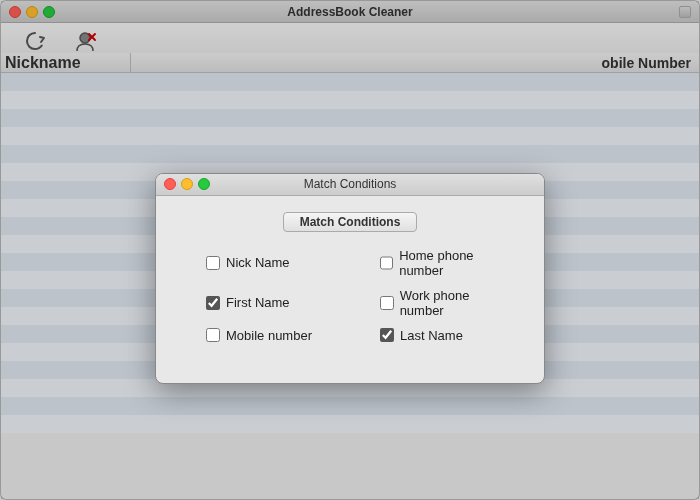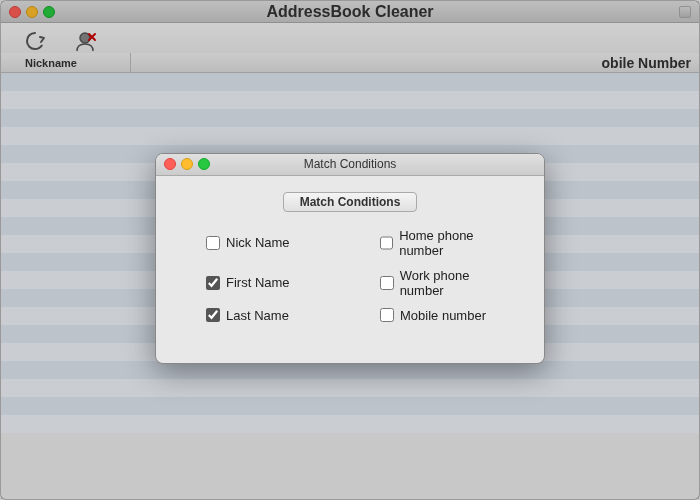--- a/index.html
+++ b/index.html
@@ -49,21 +49,21 @@
       width: 12px;
       height: 12px;
       border-radius: 50%;
       border: 1px solid rgba(0,0,0,0.3);
     }
     .win-btn.close { background: #ff5f57; border-color: #e0443e; }
     .win-btn.minimize { background: #febc2e; border-color: #d4a012; }
     .win-btn.maximize { background: #28c840; border-color: #14a829; }
 
     .title-bar-text {
-      font-size: 16px;
+      font-size: 12px;
       color: #333;
       font-weight: bold;
     }
 
     .resize-indicator {
       position: absolute;
       right: 8px;
       width: 12px;
       height: 12px;
       border: 1px solid #aaa;
@@ -154,21 +154,21 @@
 
     
     .modal {
       width: 390px;
       background: #e8e8e8;
       border-radius: 8px;
       border: 1px solid #888;
       box-shadow: 0 8px 30px rgba(0,0,0,0.4);
       overflow: hidden;
       position: relative;
-      top: 8px;
+      top: 28px;
     }
 
     .modal-titlebar {
       height: 22px;
       background: linear-gradient(to bottom, #e0e0e0, #cccccc);
       border-bottom: 1px solid #aaa;
       display: flex;
       align-items: center;
       justify-content: center;
       position: relative;
@@ -273,22 +273,22 @@
     .behind-header {
       height: 20px;
       background: linear-gradient(to bottom, #f0f0f0, #ddd);
       border-bottom: 1px solid #bbb;
       display: flex;
     }
 
     .behind-col-left {
       width: 130px;
       border-right: 1px solid #bbb;
-      padding: 2px 24px;
-      font-size: 11px;
+      padding: 2px 4px;
+      font-size: 16px;
       font-weight: bold;
       color: #333;
       display: flex;
       align-items: center;
     }
     .behind-col-right {
       padding: 2px 8px;
       font-size: 14px;
       font-weight: bold;
       color: #333;
@@ -396,29 +396,29 @@
             <input type="checkbox" id="first_name" checked="" style="">
             <span class="checkbox-label">First Name</span>
           </label>
 
           <label class="checkbox-item">
             <input type="checkbox" id="work_phone" style="">
             <span class="checkbox-label">Work phone number</span>
           </label>
 
           <label class="checkbox-item">
+            <input type="checkbox" id="mobile" style="">
+            <span class="checkbox-label">Mobile number</span>
+          </label>
+
+          <label class="checkbox-item">
             <input type="checkbox" id="last_name" checked="" style="">
             <span class="checkbox-label">Last Name</span>
           </label>
 
-          <label class="checkbox-item">
-            <input type="checkbox" id="mobile" style="">
-            <span class="checkbox-label">Mobile number</span>
-          </label>
-
         </div>
 
 
       </div>
     </div>
   </div>
 
   <div class="status-bar">
     <span class="status-text">6 duplicates of 213</span>
   </div>

